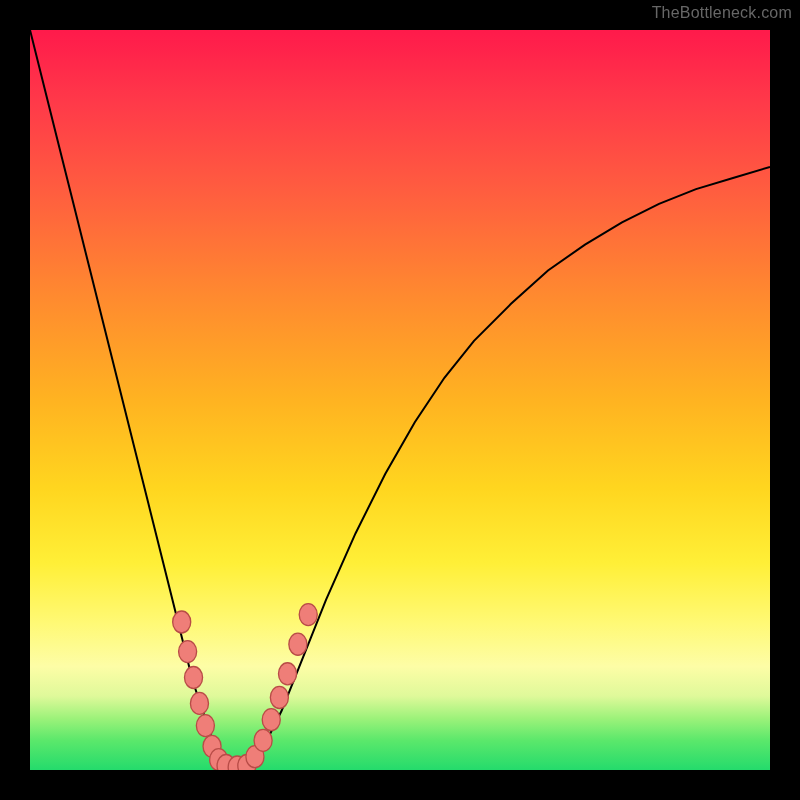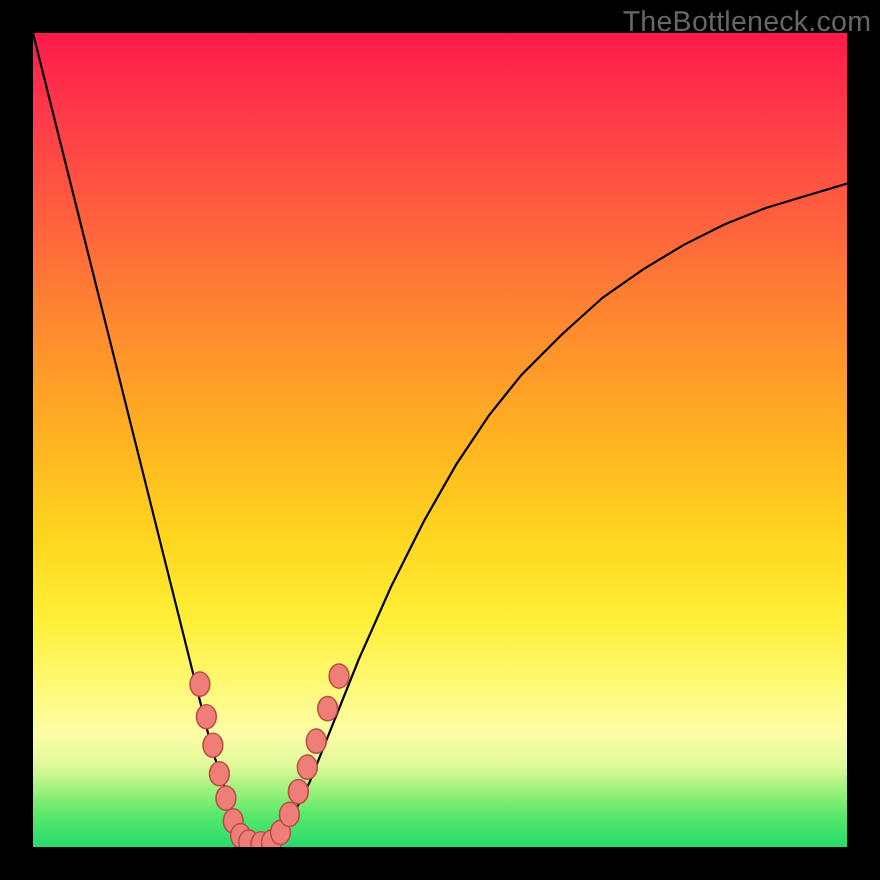--- a/index.html
+++ b/index.html
@@ -41,21 +41,21 @@
       #9df27a 93%,
       #5be86b 96%,
       #24db6c 100%
     );
   }
   .watermark {
     position: absolute;
     top: 4px;
     right: 8px;
     color: #676767;
-    font-size: 26px;
+    font-size: 16px;
     font-weight: 500;
     letter-spacing: 0.2px;
     user-select: none;
   }
 </style>
 </head>
 <body>
 
 <div class="frame">
   <div class="plot-area">

